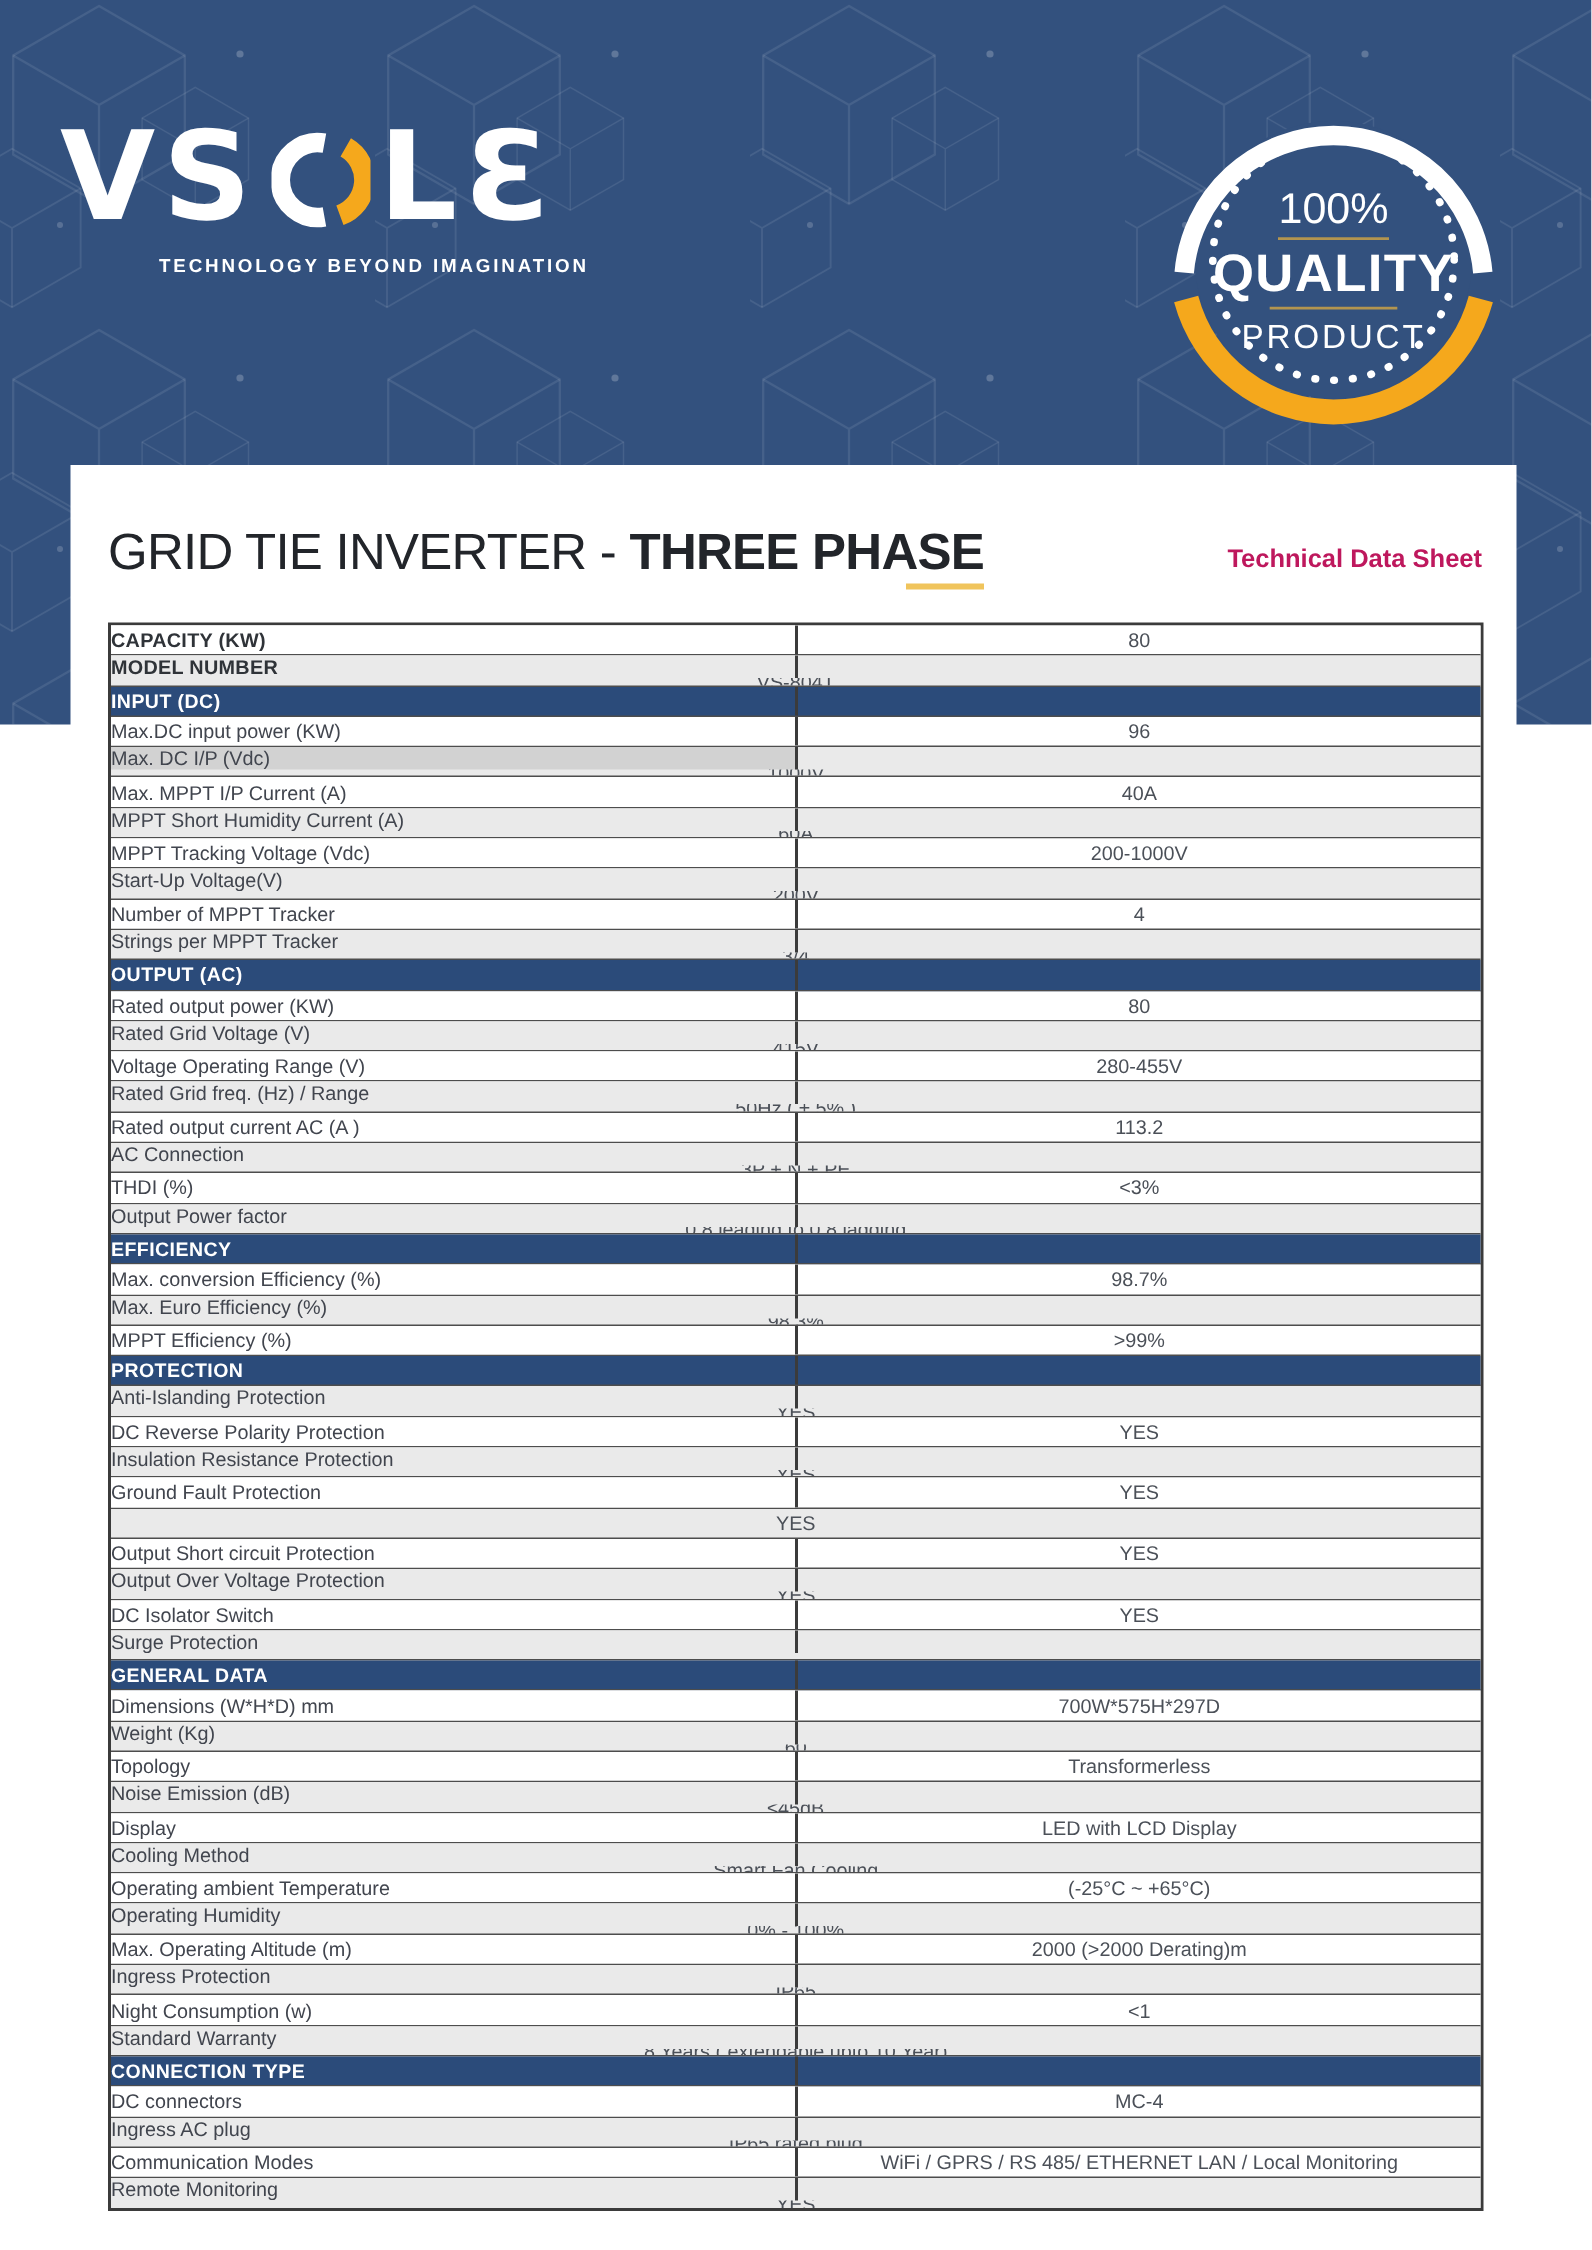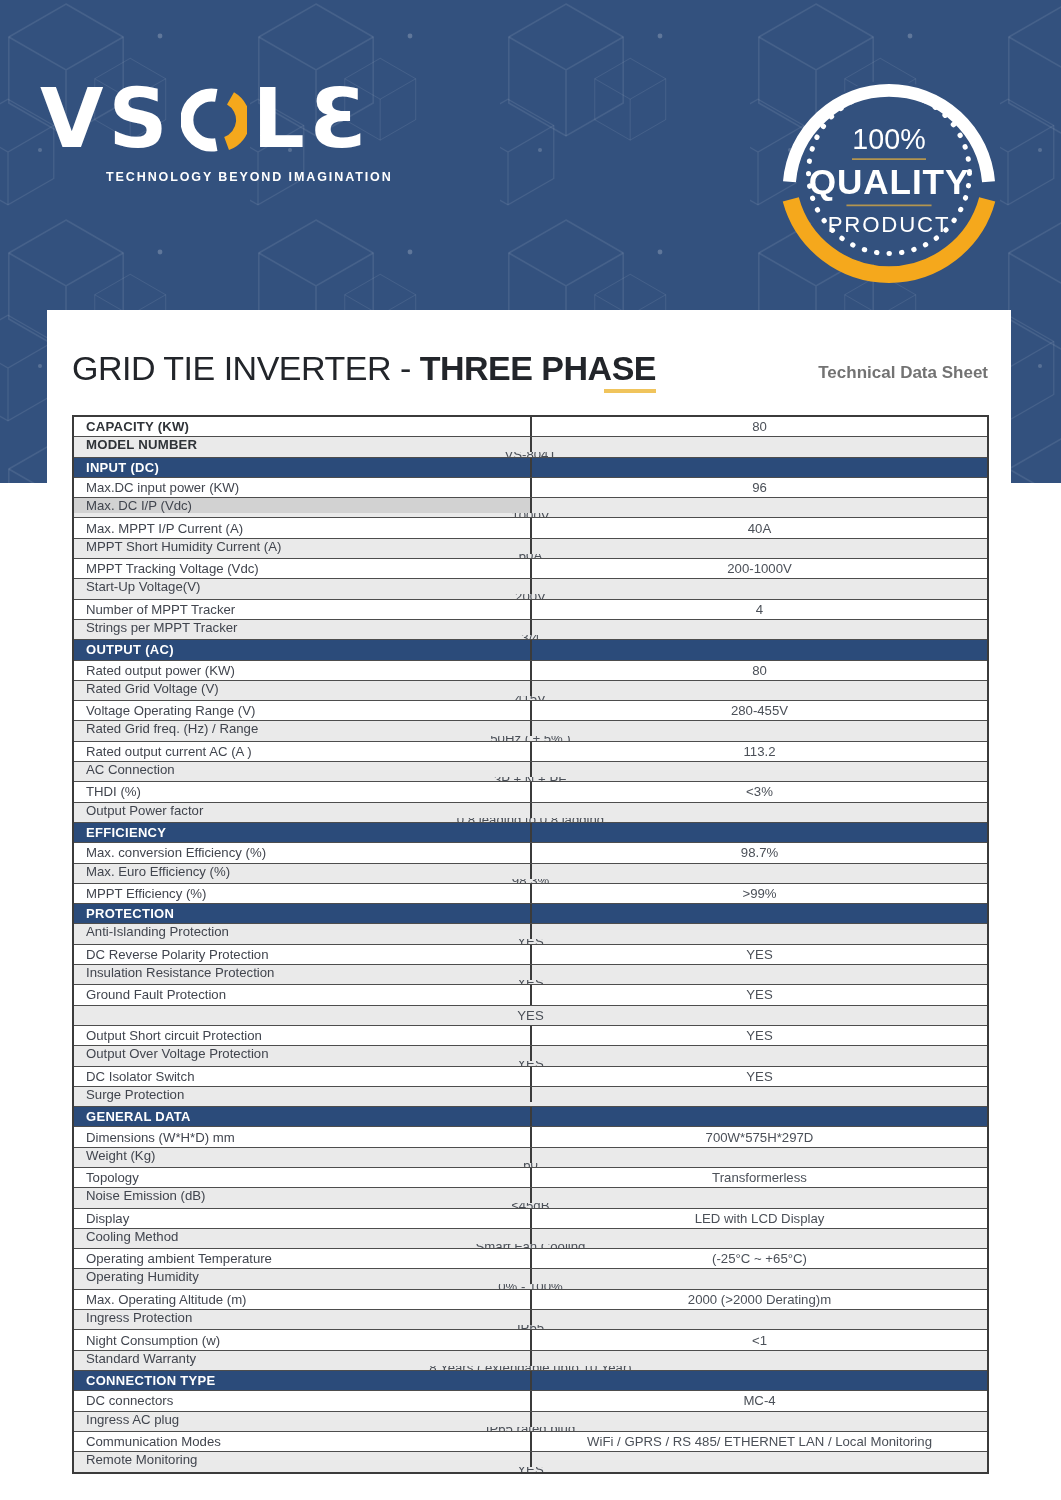--- a/index.html
+++ b/index.html
@@ -51,32 +51,32 @@
   }
   .page-title{
     font-size:34px;color:#22252A;letter-spacing:-0.5px;white-space:nowrap;
     font-weight:400;line-height:1.1;
   }
   .page-title .t-bold{font-weight:800;position:relative;display:inline-block;}
   .title-accent{
     position:absolute;right:0;bottom:-6px;width:52px;height:4px;
     background:var(--soft-yellow);
   }
-  .datasheet-label{font-size:17px;font-weight:700;color:#737373;margin-bottom:4px;white-space:nowrap;}
+  .datasheet-label{font-size:17px;font-weight:700;color:#be185d;margin-bottom:4px;white-space:nowrap;}
   
   .spec-table{
     position:absolute;left:25px;top:105px;width:917px;
     border:2px solid var(--border-dark);
     background:#fff;
   }
   .t-row{display:flex;height:20.3px;border-bottom:1px solid var(--border-row);}
   .t-row:last-child{border-bottom:none;}
   .cell{display:flex;align-items:center;font-size:13.2px;color:var(--text-dark);overflow:hidden;white-space:nowrap;}
   .cell.label{
-    width:458px;min-width:458px;padding-left:12px;
+    width:458px;min-width:458px;
     border-right:2px solid var(--border-dark);
   }
   .cell.value{flex:1;justify-content:center;color:#4B5058;}
   .t-row.white{background:#ffffff;}
   .t-row.gray{background:var(--row-gray);flex-direction:column;}
   .t-row.gray .cell.label{background:var(--row-gray);}
   .t-row.white .cell.label{background:#ffffff;}
   .t-row .cell.label.hl{background:var(--row-highlight) !important;}
   .t-row.bold .cell.label{font-weight:700;color:#2F3338;letter-spacing:0.2px;}
   .t-row.section{background:var(--section-blue);}

